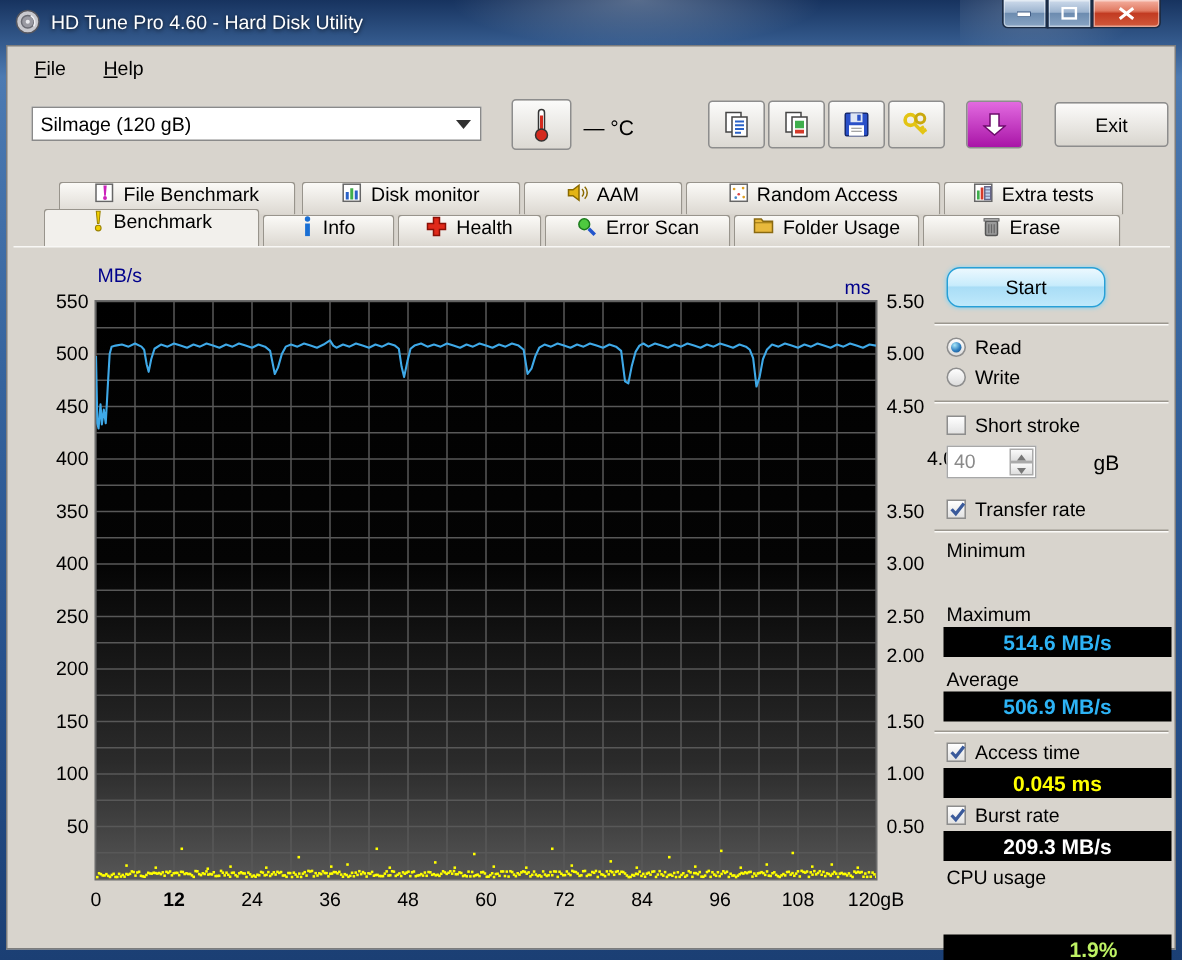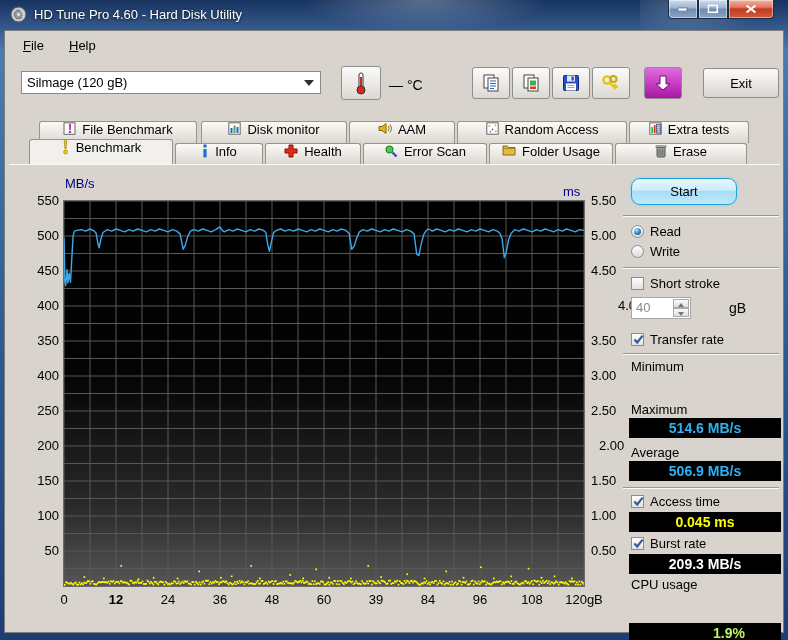--- a/index.html
+++ b/index.html
@@ -793,33 +793,33 @@
         <div class="tick" style="top: 342px;">50</div>
       </div>
     <div id="right-ticks">
         <div class="tick" style="top: -8px;">5.50</div>
         <div class="tick" style="top: 27px;">5.00</div>
         <div class="tick" style="top: 62px;">4.50</div>
         <div class="tick" style="top: 97px; margin-left: 27px;">4.00</div>
         <div class="tick" style="top: 132px;">3.50</div>
         <div class="tick" style="top: 167px;">3.00</div>
         <div class="tick" style="top: 202px;">2.50</div>
-        <div class="tick" style="top: 237px; margin-left: 8px;">2.00</div>
+        <div class="tick" style="top: 228px;">2.00</div>
         <div class="tick" style="top: 272px;">1.50</div>
         <div class="tick" style="top: 307px;">1.00</div>
         <div class="tick" style="top: 342px;">0.50</div>
       </div>
     <div id="x-ticks">
         <div class="tick" style="left: -22px;">0</div>
         <div class="tick" style="left: 30px; font-weight: bold;">12</div>
         <div class="tick" style="left: 82px;">24</div>
         <div class="tick" style="left: 134px;">36</div>
         <div class="tick" style="left: 186px;">48</div>
         <div class="tick" style="left: 238px;">60</div>
-        <div class="tick" style="left: 290px;">39</div>
+        <div class="tick" style="left: 290px;">72</div>
         <div class="tick" style="left: 342px;">84</div>
         <div class="tick" style="left: 394px;">96</div>
         <div class="tick" style="left: 446px;">108</div>
         <div class="tick" style="left: 498px;">120gB</div>
       </div>
 
     <div class="start-btn">
       <span>Start</span>
     </div>
     <div class="sep" style="top:184px"></div>

